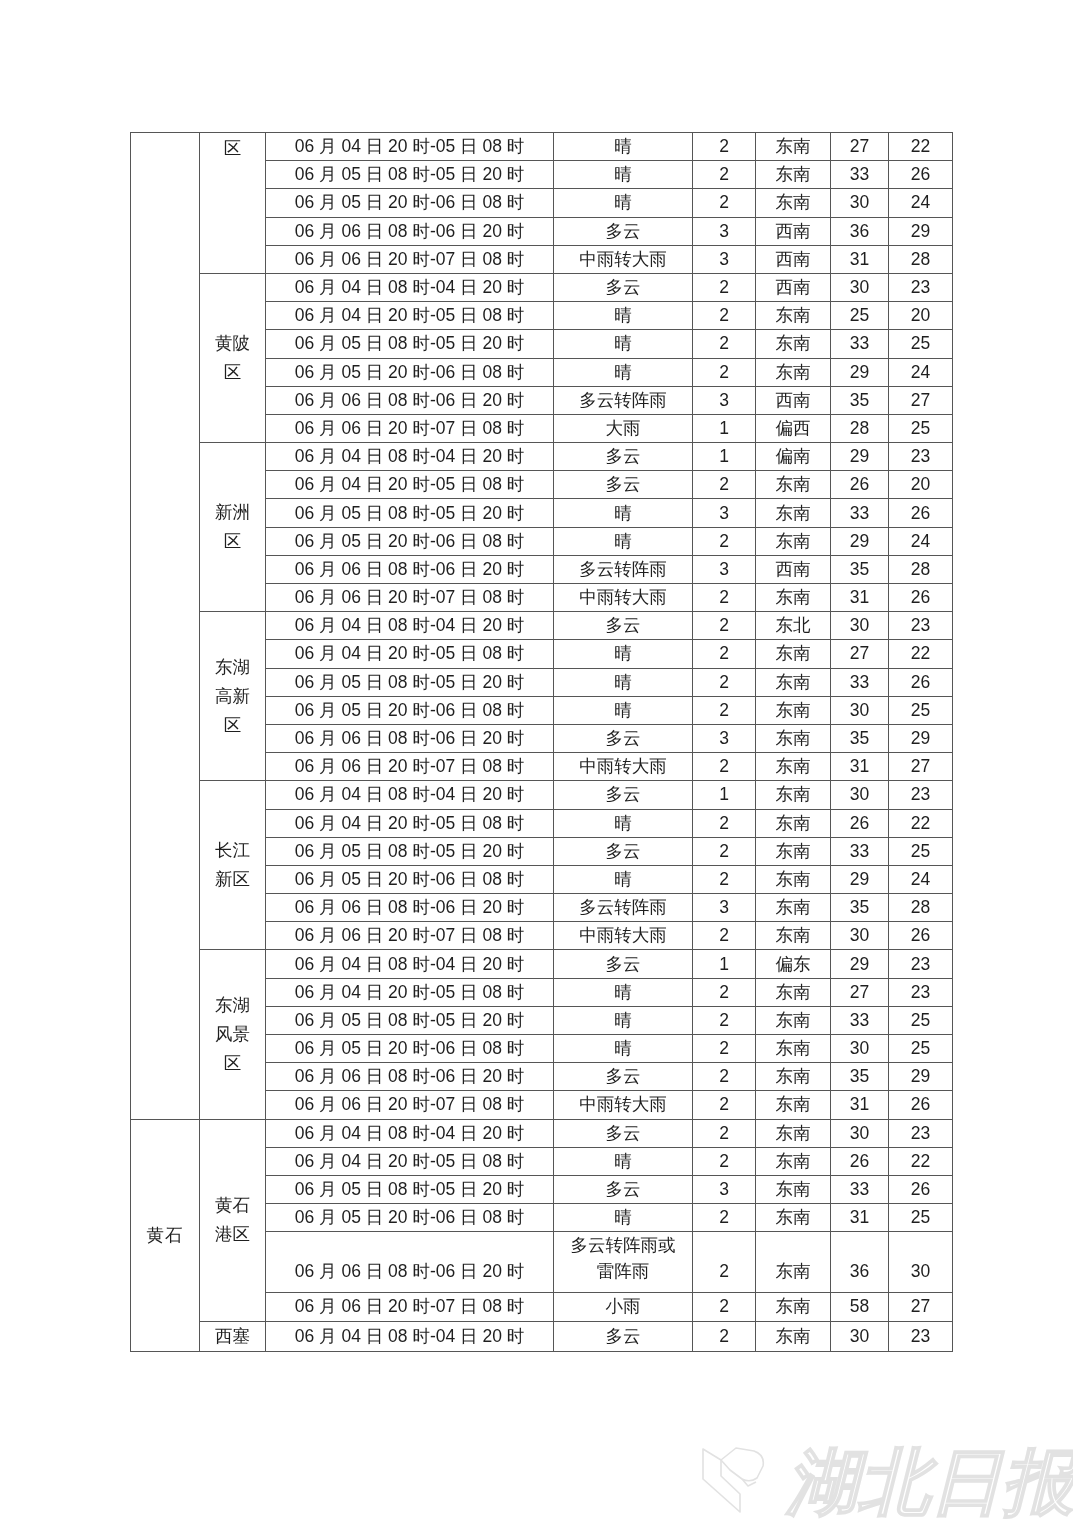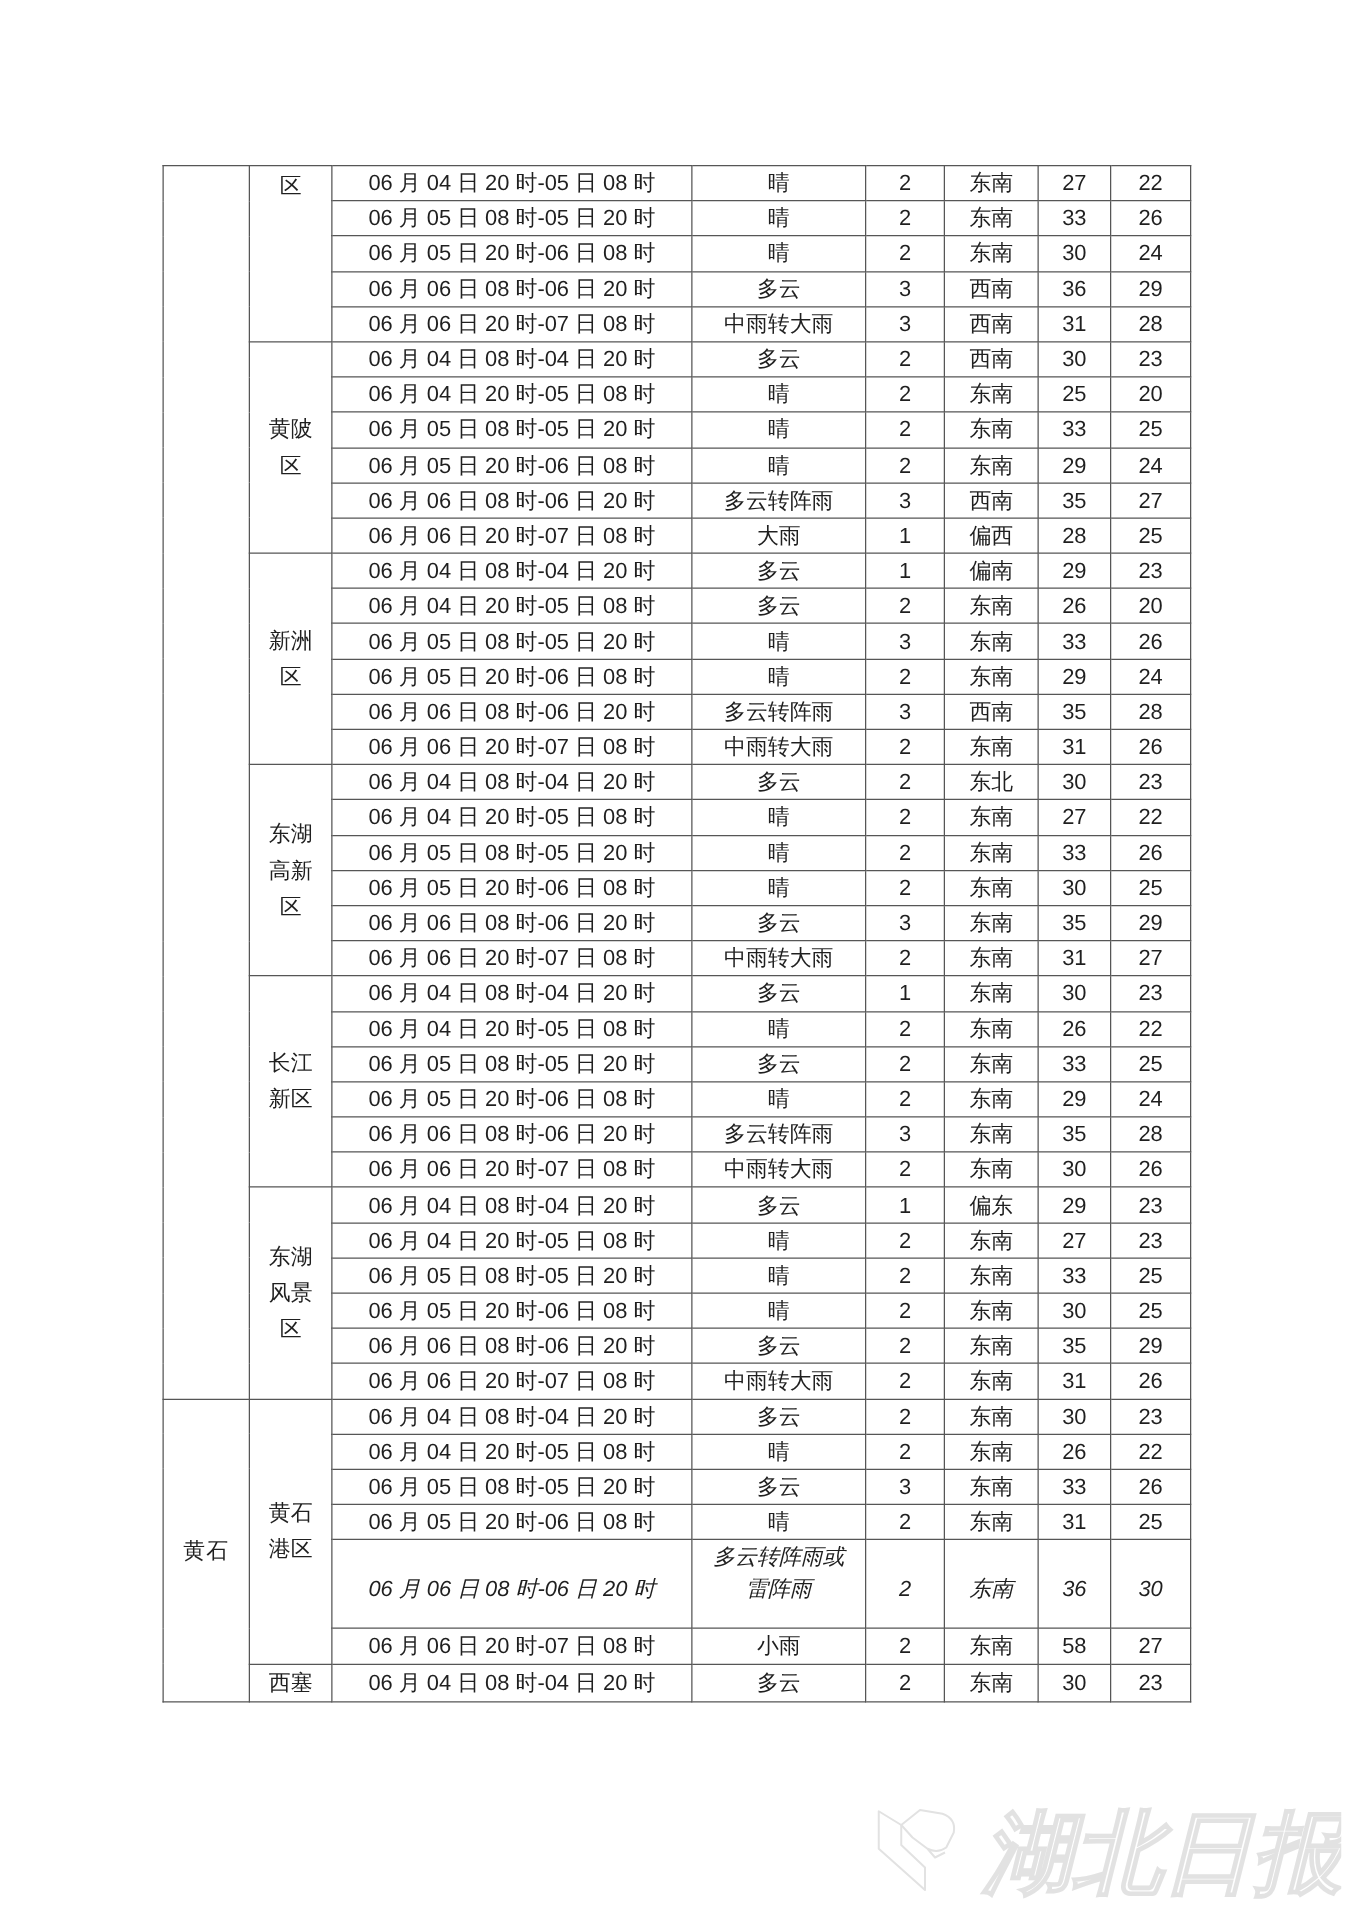--- a/index.html
+++ b/index.html
@@ -15,21 +15,21 @@
     color:#1f1f1f;
   }
   table.wx td{
     border:1px solid #565656;
     text-align:center;vertical-align:middle;
     font-size:17.5px;line-height:27px;
     padding:0;overflow:hidden;white-space:nowrap;
   }
   table.wx tr{height:28.2px;}
   table.wx tr.row-tall{height:56px;}
-  table.wx tr.row-tall td{vertical-align:bottom;padding-bottom:18px;line-height:26px;font-style:italic;}
+  table.wx tr.row-tall td{vertical-align:bottom;padding-bottom:8px;line-height:26px;}
   td.city-cell{font-size:18px;letter-spacing:1px;}
   td.district-cell{font-size:18px;}
   td.district-cell .district-line{line-height:29px;}
   td.district-cell.valign-top{vertical-align:top;padding-top:1px;}
   td.period-cell{font-size:17px;}
   .weather-line{line-height:26px;}
 
   .watermark{
     position:absolute;left:678px;top:1433px;width:395px;height:95px;
     pointer-events:none;

